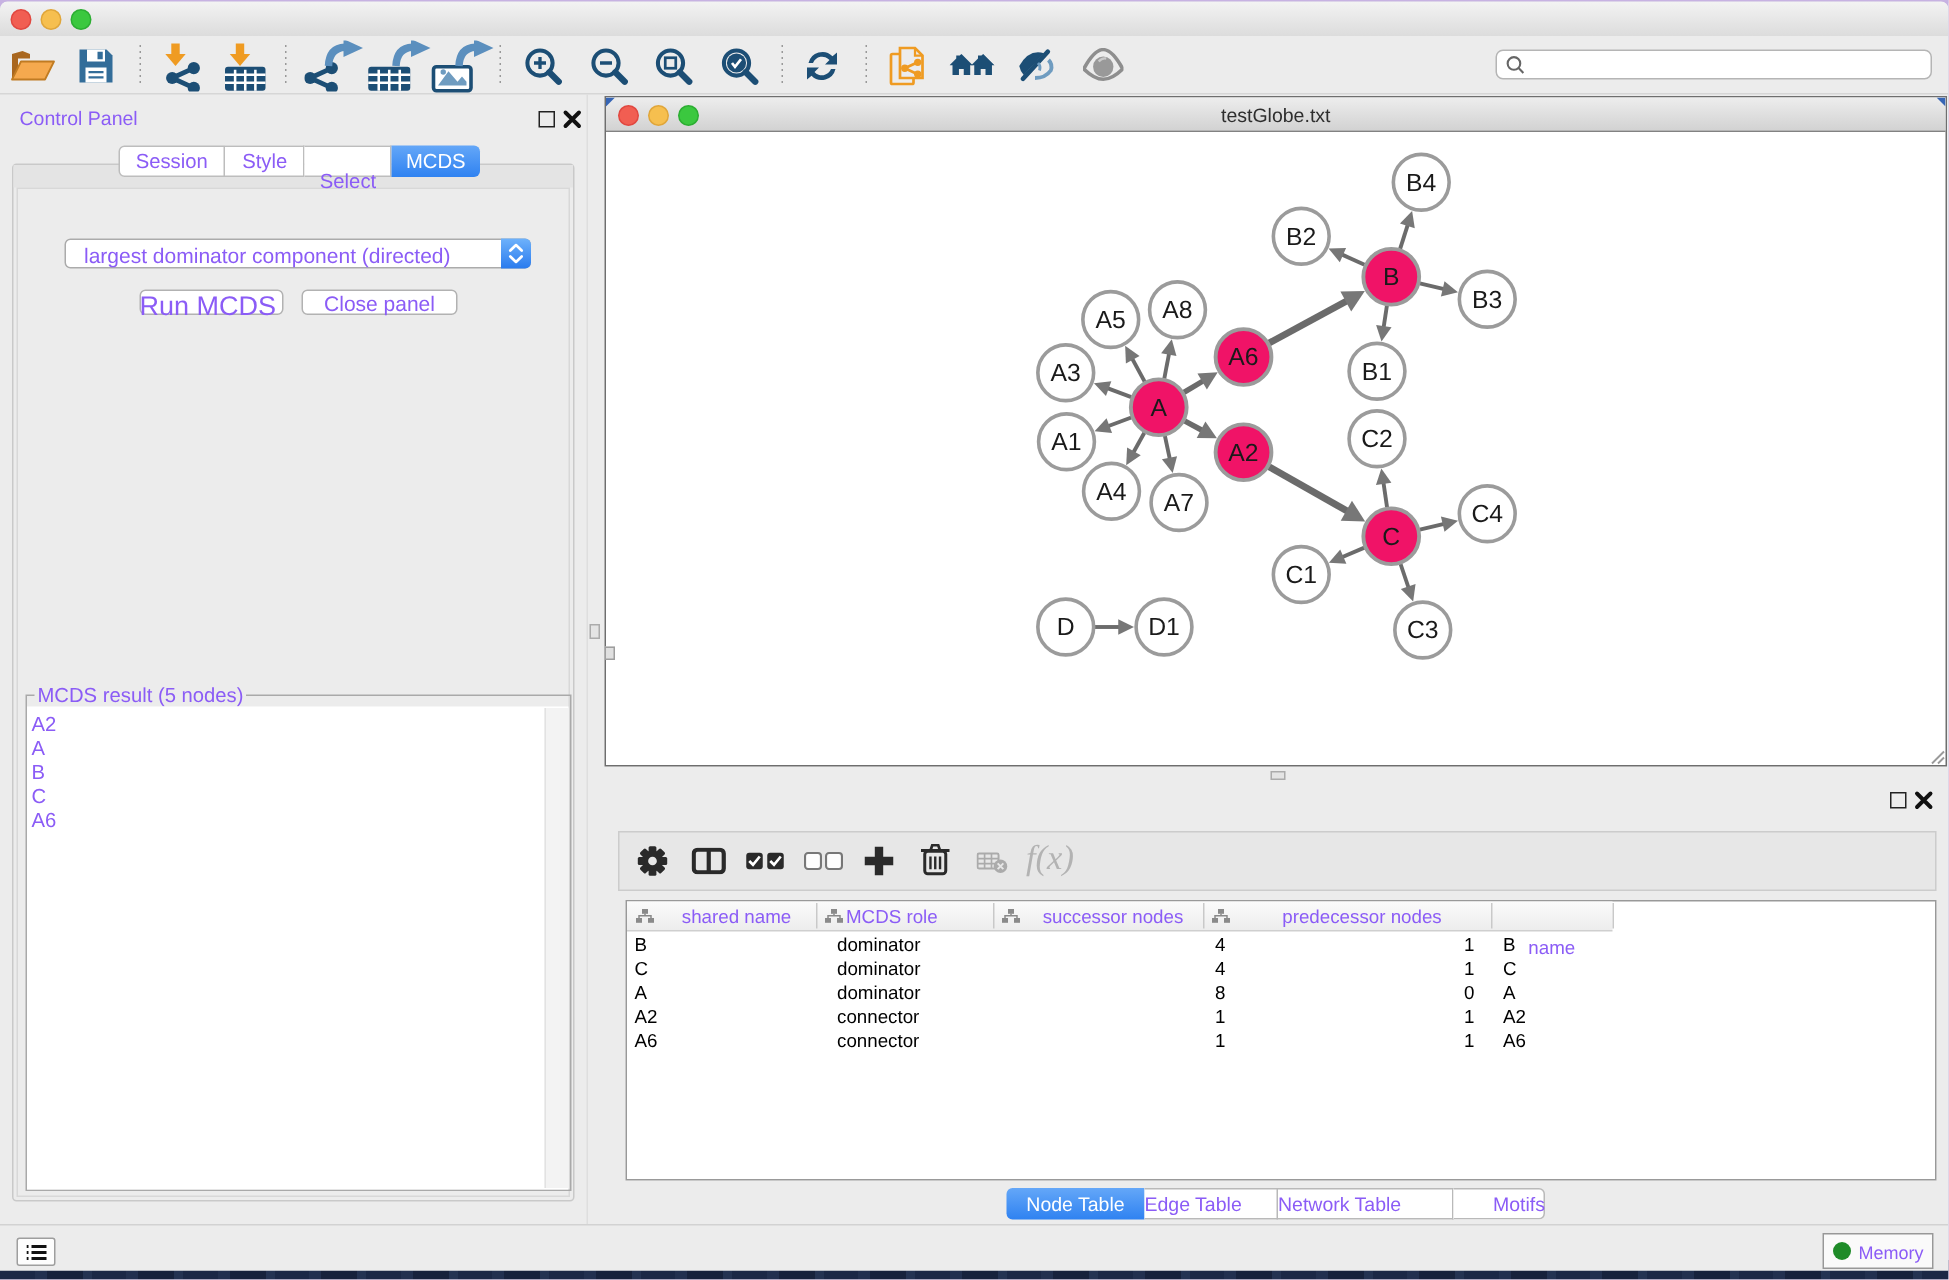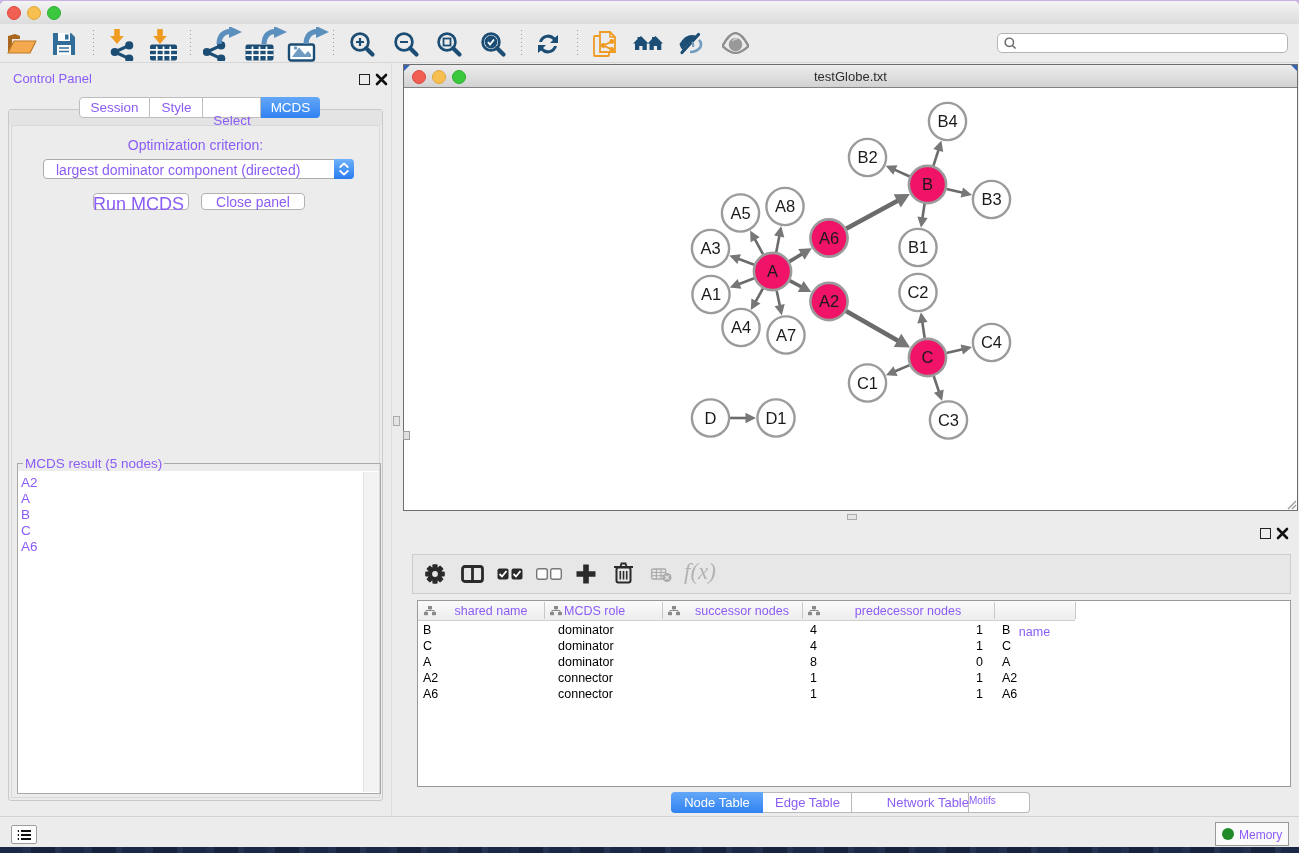--- a/index.html
+++ b/index.html
@@ -185,21 +185,20 @@
 <div class="abs" style="left:9px;top:109px;width:373px;height:15px;background:#e4e4e4;"></div>
 <div class="abs" style="left:11px;top:124px;width:369px;height:673px;border:1px solid #d8d8d8;box-sizing:border-box;"></div>
 <div class="abs" style="left:79px;top:96px;width:71px;height:21px;background:#fff;border:1px solid #bdbdbd;border-radius:4px 0 0 4px;box-sizing:border-box;"></div>
 <div class="abs txt" style="left:79px;top:99px;width:71px;text-align:center;font-size:13.5px;">Session</div>
 <div class="abs" style="left:150px;top:96px;width:53px;height:21px;background:#fff;border:1px solid #bdbdbd;border-left:none;box-sizing:border-box;"></div>
 <div class="abs txt" style="left:150px;top:99px;width:53px;text-align:center;font-size:13.5px;">Style</div>
 <div class="abs" style="left:203px;top:96px;width:58px;height:21px;background:#fff;border:1px solid #bdbdbd;border-left:none;box-sizing:border-box;"></div>
 <div class="abs txt" style="left:203px;top:99px;width:58px;text-align:center;font-size:13.5px;margin-top:13px;">Select</div>
 <div class="abs" style="left:261px;top:96px;width:59px;height:21px;background:linear-gradient(#64a7f8,#2f82f1);border-radius:0 4px 4px 0;"></div>
 <div class="abs" style="left:261px;top:99px;width:59px;text-align:center;font-size:13.5px;color:#fff;">MCDS</div>
-<div class="abs txt" style="left:0px;top:136px;width:391px;text-align:center;font-size:14px;">Optimization criterion:</div>
 <div class="abs" style="left:43px;top:158px;width:311px;height:20px;background:#fff;border:1px solid #ababab;border-radius:4px;box-sizing:border-box;"></div>
 <div class="abs txt" style="left:56px;top:161px;font-size:14px;">largest dominator component (directed)</div>
 <div class="abs" style="left:334px;top:158px;width:20px;height:20px;background:linear-gradient(#6eb2fb,#2a7bee);border-radius:0 4px 4px 0;box-sizing:border-box;"></div>
 <svg class="abs" style="left:334px;top:158px;" width="20" height="20" viewBox="0 0 20 20">
       <path d="M6.2 8 L10 4.4 L13.8 8" fill="none" stroke="#fff" stroke-width="1.8" stroke-linecap="round" stroke-linejoin="round"></path>
       <path d="M6.2 12 L10 15.6 L13.8 12" fill="none" stroke="#fff" stroke-width="1.8" stroke-linecap="round" stroke-linejoin="round"></path>
     </svg>
 <div class="abs" style="left:93px;top:192px;width:96px;height:17px;background:#fff;border:1px solid #b2b2b2;border-radius:4px;box-sizing:border-box;"></div>
 <div class="abs txt" style="left:93px;top:193px;width:96px;text-align:left;font-size:18px;">Run MCDS</div>
 <div class="abs" style="left:201px;top:192px;width:104px;height:17px;background:#fff;border:1px solid #b2b2b2;border-radius:4px;box-sizing:border-box;"></div>
@@ -445,25 +444,25 @@
 <div class="abs" style="left:883px;top:670px;width:100px;text-align:right;font-size:12.5px;color:#000;">1</div>
 <div class="abs" style="left:1002px;top:670px;font-size:12.5px;color:#000;">A2</div>
 <div class="abs" style="left:423px;top:686px;font-size:12.5px;color:#000;">A6</div>
 <div class="abs" style="left:558px;top:686px;font-size:12.5px;color:#000;">connector</div>
 <div class="abs" style="left:717px;top:686px;width:100px;text-align:right;font-size:12.5px;color:#000;">1</div>
 <div class="abs" style="left:883px;top:686px;width:100px;text-align:right;font-size:12.5px;color:#000;">1</div>
 <div class="abs" style="left:1002px;top:686px;font-size:12.5px;color:#000;">A6</div>
 <div class="abs" style="left:671px;top:791px;width:92px;height:21px;background:linear-gradient(#64a7f8,#2f82f1);border-radius:4px 0 0 4px;"></div>
 <div class="abs" style="left:671px;top:794px;width:92px;text-align:center;font-size:13px;color:#fff;">Node Table</div>
 <div class="abs" style="left:763px;top:791px;width:89px;height:21px;background:#fff;border:1px solid #b9b9b9;border-left:none;box-sizing:border-box;"></div>
-<div class="abs txt" style="left:763px;top:794px;width:89px;text-align:center;font-size:13px;">Edge Table</div>
+<div class="abs txt" style="left:763px;top:794px;width:89px;font-size:13px;">Edge Table</div>
 <div class="abs" style="left:852px;top:791px;width:117px;height:21px;background:#fff;border:1px solid #b9b9b9;border-left:none;box-sizing:border-box;"></div>
-<div class="abs txt" style="left:852px;top:794px;width:117px;text-align:right;font-size:13px;">Network Table</div>
+<div class="abs txt" style="left:852px;top:794px;width:117px;text-align:left;font-size:13px;">Network Table</div>
 <div class="abs" style="left:969px;top:791px;width:61px;height:21px;background:#fff;border:1px solid #b9b9b9;border-left:none;border-radius:0 4px 4px 0;box-sizing:border-box;"></div>
-<div class="abs txt" style="left:969px;top:794px;width:61px;text-align:left;font-size:10px;">Motifs</div>
+<div class="abs txt" style="left:969px;top:794px;width:61px;text-align:right;font-size:13px;">Motifs</div>
 <div class="abs" style="left:0;top:815px;width:1299px;height:31px;background:#ececec;border-top:1px solid #d2d2d2;"></div>
 <div class="abs" style="left:11px;top:824px;width:26px;height:19px;background:#fdfdfd;border:1px solid #9e9e9e;border-radius:2px;box-sizing:border-box;"></div>
 <svg class="abs" style="left:17px;top:828px;" width="15" height="12" viewBox="0 0 15 12">
       <g stroke="#111" stroke-width="2">
         <line x1="0.8" y1="2" x2="2" y2="2"></line>
         <line x1="4" y1="2" x2="14" y2="2"></line>
         <line x1="0.8" y1="6" x2="2" y2="6"></line>
         <line x1="4" y1="6" x2="14" y2="6"></line>
         <line x1="0.8" y1="10" x2="2" y2="10"></line>
         <line x1="4" y1="10" x2="14" y2="10"></line>

